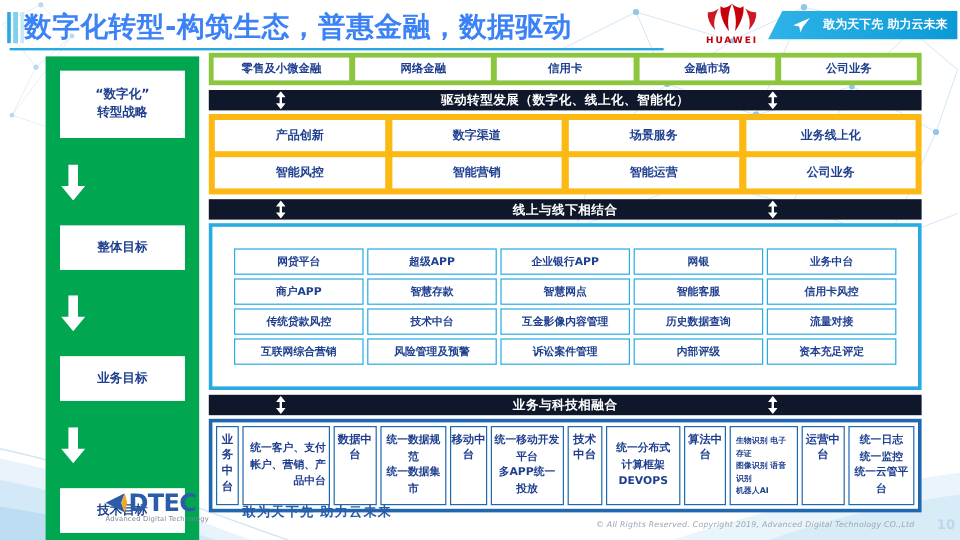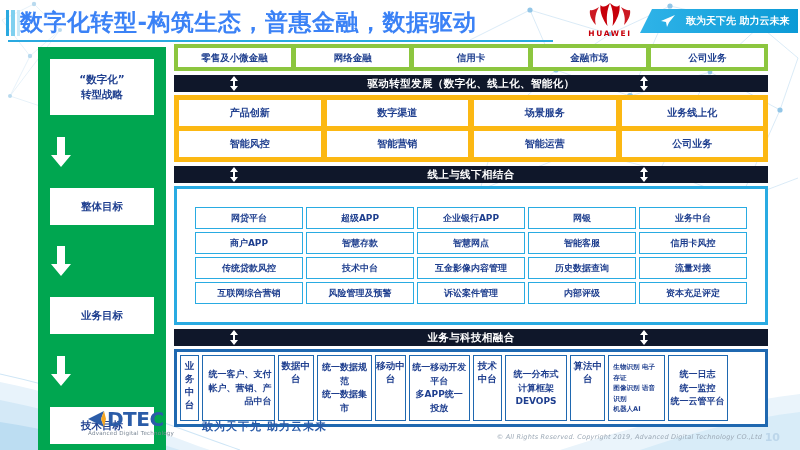--- a/index.html
+++ b/index.html
@@ -99,21 +99,21 @@
   .footer-logo { position:absolute; left: 88px; bottom: 14px; display:flex; align-items:flex-end; gap: 28px; }
   .dtec { display:flex; flex-direction:column; }
   .dtec-main { display:flex; align-items:center; }
   .dtec-mark { width: 18px; height: 16px; margin-right: 1px; }
   .dtec-word { font-size: 20px; font-weight: bold; color:#2b5ca8; letter-spacing:-.5px; line-height: 1; }
   .dtec-sub { font-size: 5.6px; color:#7a8795; letter-spacing: .2px; margin-top: 1px; }
   .footer-slogan { font-size: 11px; color:#2b5ca8; font-weight:bold; letter-spacing: 1px; padding-bottom: 2px;
                    font-family:"DejaVu Serif","Liberation Serif",serif; }
   .copyright { position:absolute; right: 38px; bottom: 9px; font-size: 6.5px; color:#9aa7b4;
                font-style: italic; letter-spacing: .2px; }
-  .page-num { position:absolute; right: 20px; bottom: 6px; font-size: 11px; color:#bcd6ea; font-weight:bold; }
+  .page-num { position:absolute; right: 4px; bottom: 6px; font-size: 11px; color:#bcd6ea; font-weight:bold; }
 </style>
 </head>
 <body>
 
 <div id="slide">
 
   <svg class="bg-net" viewBox="0 0 340 230">
     <g stroke="#b9d8ef" stroke-width="0.7" fill="none">
       <path d="M10 40 L70 10 L150 34 L210 6 L300 26 L338 58"></path>
       <path d="M70 10 L96 70 L150 34"></path>
@@ -322,20 +322,21 @@
       </div>
       <div class="col">
         <div class="col-head">技术中台</div>
         <div class="col-body">统一分布式<br>计算框架DEVOPS</div>
       </div>
       <div class="col">
         <div class="col-head">算法中台</div>
         <div class="col-body tiny">生物识别 电子存证<br>图像识别 语音识别<br>机器人AI</div>
       </div>
       <div class="col">
+        <div class="col-head">运营中台</div>
         <div class="col-body">统一日志<br>统一监控<br>统一云管平台</div>
       </div>
     </div>
 
   </div>
 
   <div class="footer-logo">
     <div class="dtec">
       <div class="dtec-main">
         <svg class="dtec-mark" viewBox="0 0 18 16">

